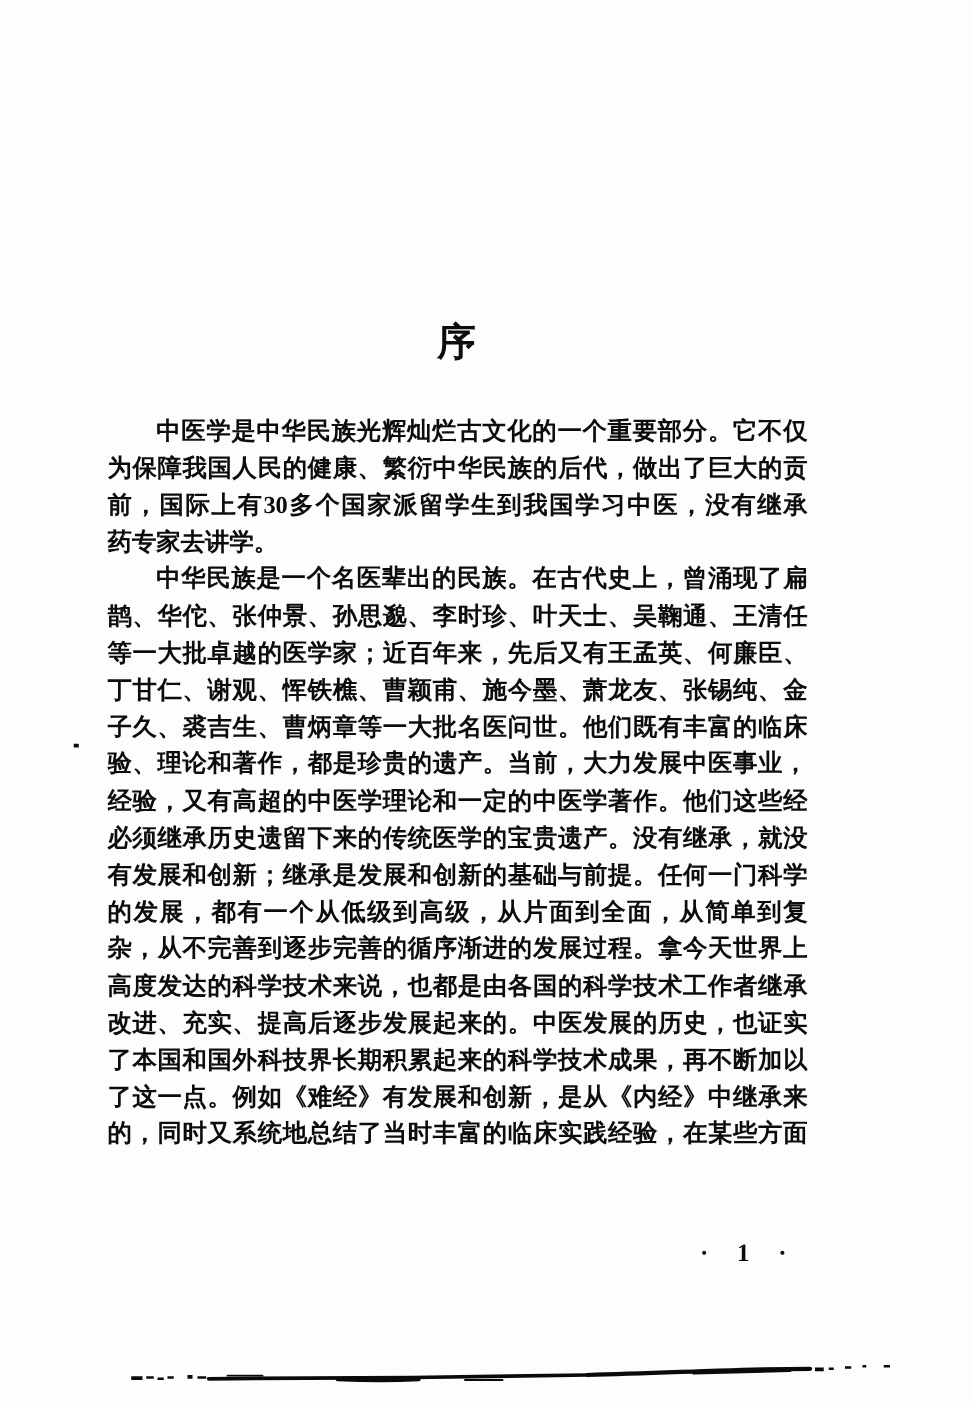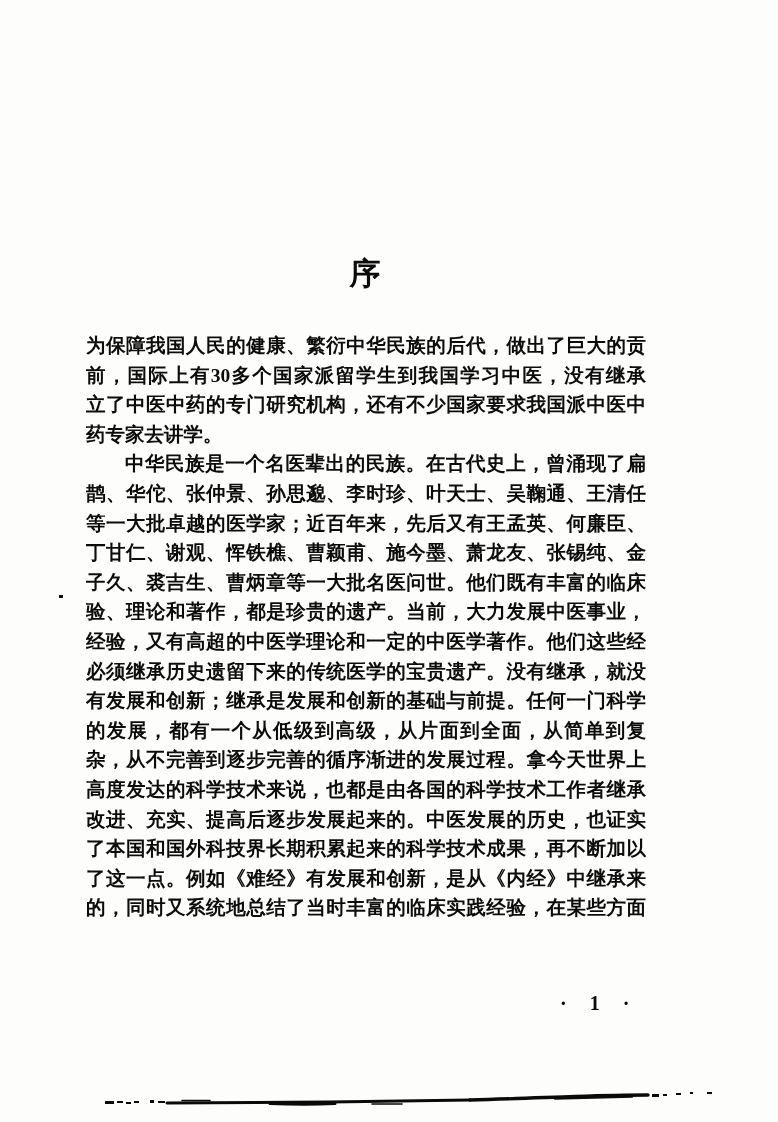--- a/index.html
+++ b/index.html
@@ -54,23 +54,23 @@
   }
 </style>
 </head>
 <body>
 
 <div class="page">
 
   <div class="title">序</div>
 
   <div class="body-text">
+      <div class="line indent">中医学是中华民族光辉灿烂古文化的一个重要部分。它不仅</div>
       <div class="line">为保障我国人民的健康、繁衍中华民族的后代，做出了巨大的贡</div>
       <div class="line">前，国际上有30多个国家派留学生到我国学习中医，没有继承</div>
-      <div class="line">立了中医中药的专门研究机构，还有不少国家要求我国派中医中</div>
       <div class="line no-fill">药专家去讲学。</div>
       <div class="line indent">中华民族是一个名医辈出的民族。在古代史上，曾涌现了扁</div>
       <div class="line">鹊、华佗、张仲景、孙思邈、李时珍、叶天士、吴鞠通、王清任</div>
       <div class="line">等一大批卓越的医学家；近百年来，先后又有王孟英、何廉臣、</div>
       <div class="line">丁甘仁、谢观、恽铁樵、曹颖甫、施今墨、萧龙友、张锡纯、金</div>
       <div class="line">子久、裘吉生、曹炳章等一大批名医问世。他们既有丰富的临床</div>
       <div class="line">验、理论和著作，都是珍贵的遗产。当前，大力发展中医事业，</div>
       <div class="line">经验，又有高超的中医学理论和一定的中医学著作。他们这些经</div>
       <div class="line">必须继承历史遗留下来的传统医学的宝贵遗产。没有继承，就没</div>
       <div class="line">有发展和创新；继承是发展和创新的基础与前提。任何一门科学</div>

